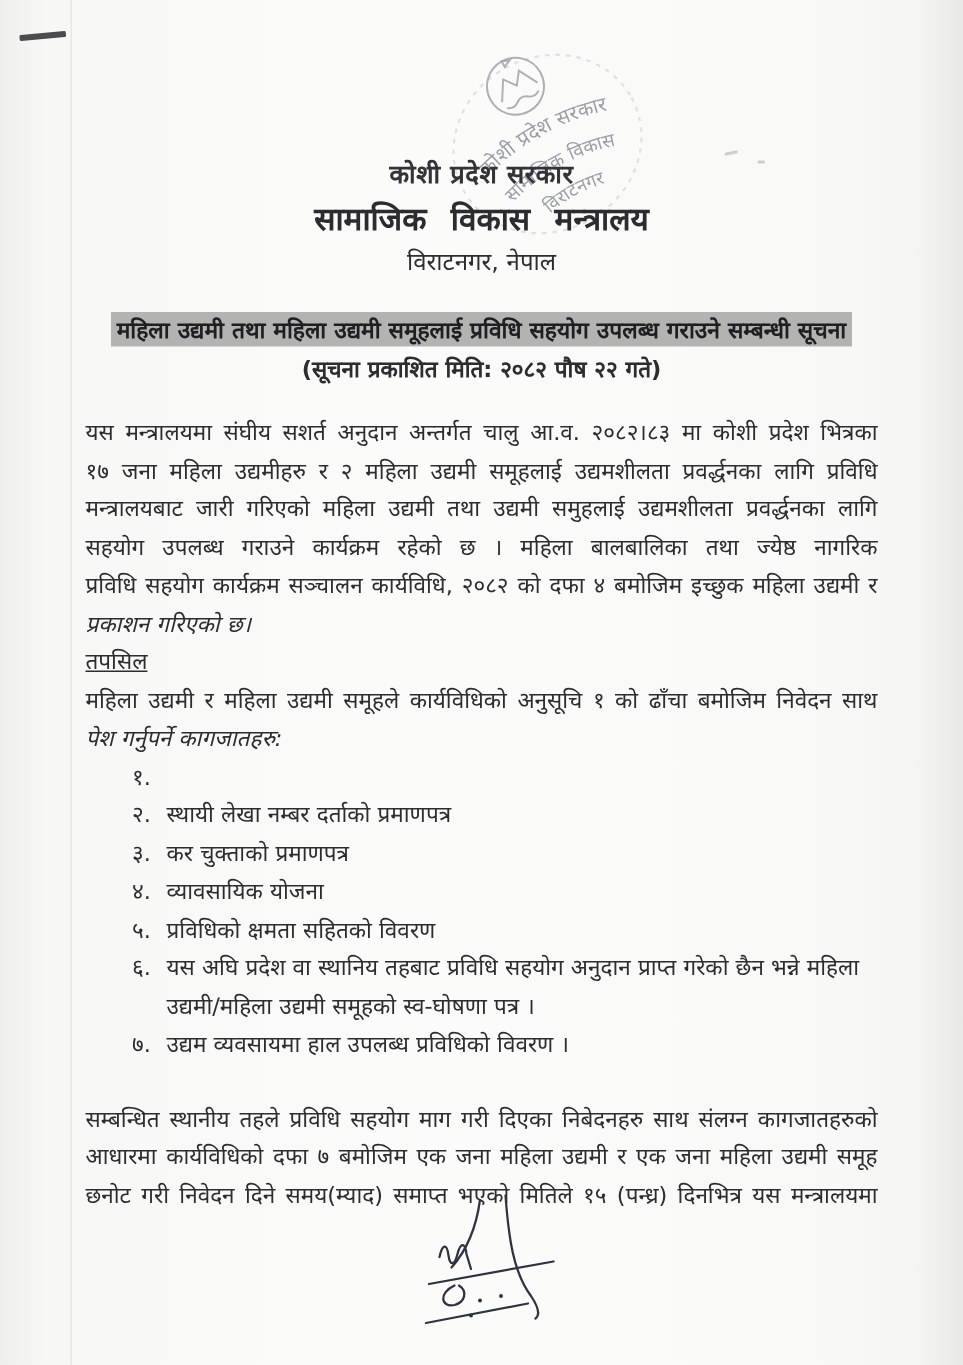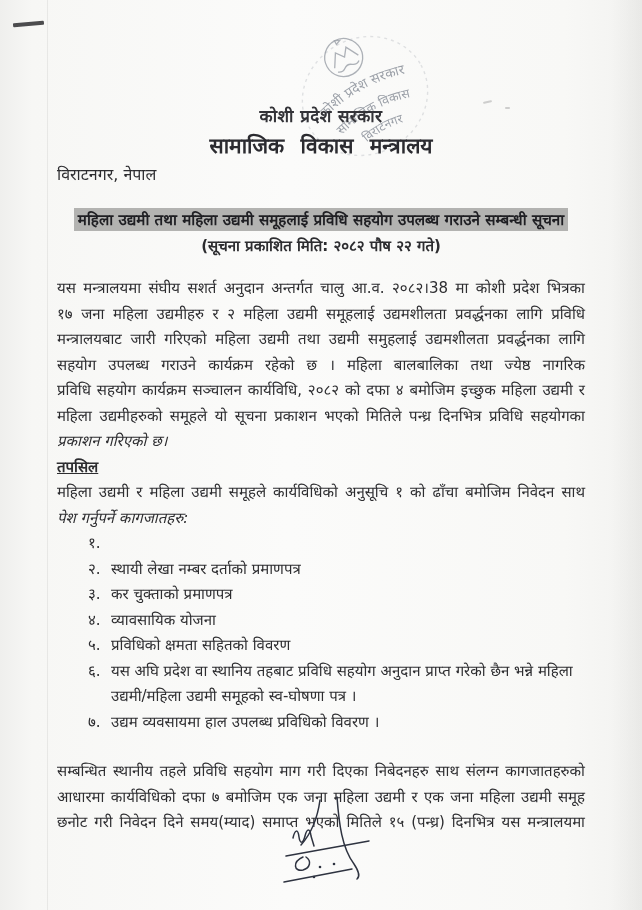--- a/index.html
+++ b/index.html
@@ -31,33 +31,33 @@
   
   .seal { position:absolute; left:283px; top:24px; width:164px; height:146px; opacity:.82; }
   .seal text { fill:#868c96; }
   .seal .ring { stroke:#9aa0a8; fill:none; opacity:.35; }
   .seal .emb { stroke:#8b909a; fill:none; stroke-width:1.3; opacity:.85; }
 
   
   .doc { position:absolute; left:0; top:0; right:0; padding:0 57px; }
   .h-gov   { margin-top:104px; text-align:center; font-size:17px; font-weight:600; letter-spacing:.4px; color:#333338; }
   .h-min   { margin-top:4px;  text-align:center; font-size:21px; font-weight:700; word-spacing:9px; color:#2b2b30; }
-  .h-loc   { margin-top:4px;  font-size:16px; }
+  .h-loc   { margin-top:4px;  text-align:center; font-size:16px; }
   .h-title { margin-top:23px;  text-align:center; }
   .h-title .hl {
     display:inline-block; white-space:nowrap;
     background:#b3b3b1; color:#1f1f23;
     font-size:15.2px; font-weight:600; padding:1px 4px 2px;
   }
   .h-date  { margin-top:4px; text-align:center; font-size:15px; font-weight:600; }
 
   .bodytxt { margin-top:21px; font-size:15px; line-height:25.5px; }
   .jl   { text-align:justify; text-align-last:justify; }
   .ll   { text-align:left;font-style:italic; }
-  .tapsil { font-weight:700; text-decoration:underline; }
+  .tapsil { font-weight:400; text-decoration:underline; }
 
   .doc-list { margin:0; padding:0; }
   .li  { display:flex; padding-left:31px; }
   .li .num { flex:0 0 23px; }
   .li .txt { flex:1; }
 
   .para3 { margin-top:24px; }
 
   .overlay-svg { position:absolute; left:0; top:0; pointer-events:none; }
   .sig path { stroke:#2e3340; stroke-width:1.5; fill:none; stroke-linecap:round; stroke-linejoin:round; }
@@ -105,26 +105,25 @@
     <div class="h-gov">कोशी प्रदेश सरकार</div>
     <div class="h-min">सामाजिक विकास  मन्त्रालय</div>
     <div class="h-loc">विराटनगर, नेपाल</div>
     <div class="h-title">
       <span class="hl">महिला उद्यमी तथा महिला उद्यमी समूहलाई प्रविधि सहयोग उपलब्ध गराउने सम्बन्धी सूचना</span>
     </div>
     <div class="h-date">(सूचना प्रकाशित मिति: २०८२ पौष २२ गते)</div>
 
     <div class="bodytxt">
       <div>
-        <div class="jl">यस मन्त्रालयमा संघीय सशर्त अनुदान अन्तर्गत चालु आ.व. २०८२।38 मा कोशी प्रदेश भित्रका</div>
+        <div class="jl">यस मन्त्रालयमा संघीय सशर्त अनुदान अन्तर्गत चालु आ.व. २०८२।८३ मा कोशी प्रदेश भित्रका</div>
         <div class="jl">१७ जना महिला उद्यमीहरु र २ महिला उद्यमी समूहलाई उद्यमशीलता प्रवर्द्धनका लागि प्रविधि</div>
         <div class="jl">मन्त्रालयबाट जारी गरिएको महिला उद्यमी तथा उद्यमी समुहलाई उद्यमशीलता प्रवर्द्धनका लागि</div>
         <div class="jl">सहयोग उपलब्ध गराउने कार्यक्रम रहेको छ । महिला बालबालिका तथा ज्येष्ठ नागरिक</div>
         <div class="jl">प्रविधि सहयोग कार्यक्रम सञ्चालन कार्यविधि, २०८२ को दफा ४ बमोजिम इच्छुक महिला उद्यमी र</div>
-        <div class="jl">महिला उद्यमीहरुको समूहले यो सूचना प्रकाशन भएको मितिले पन्ध्र दिनभित्र प्रविधि सहयोगका</div>
         <div class="ll">प्रकाशन गरिएको छ।</div>
       </div>
 
       <div class="tapsil">तपसिल</div>
 
       <div>
         <div class="jl">महिला उद्यमी र महिला उद्यमी समूहले कार्यविधिको अनुसूचि १ को ढाँचा बमोजिम निवेदन साथ</div>
         <div class="ll">पेश गर्नुपर्ने कागजातहरु:</div>
       </div>
 

